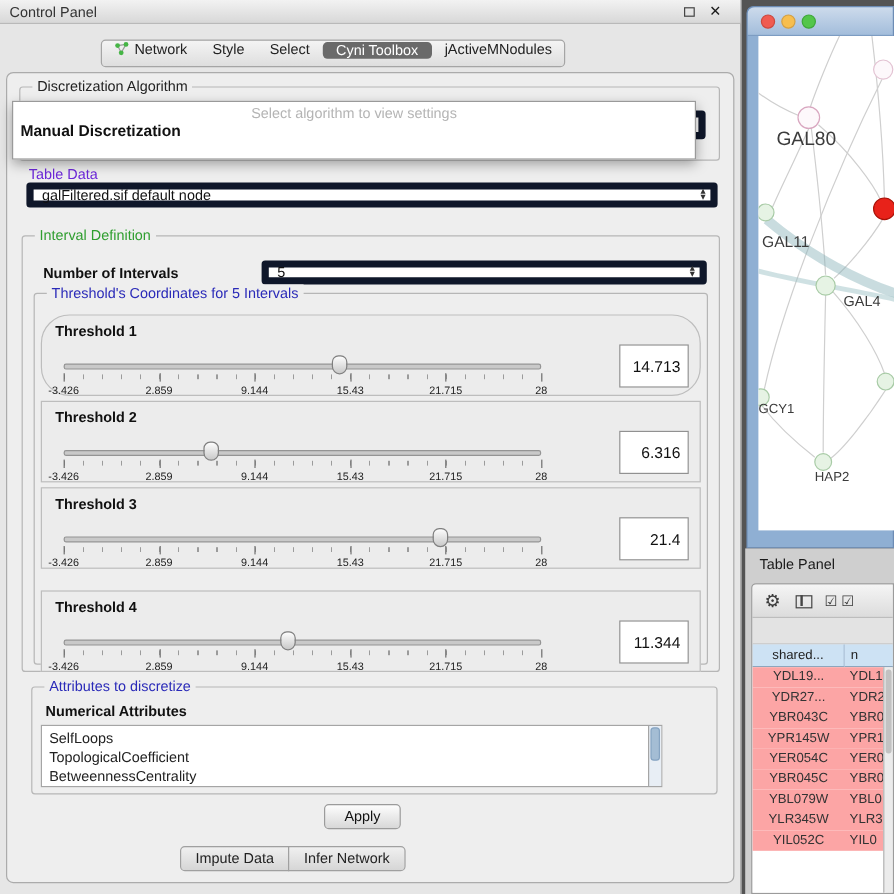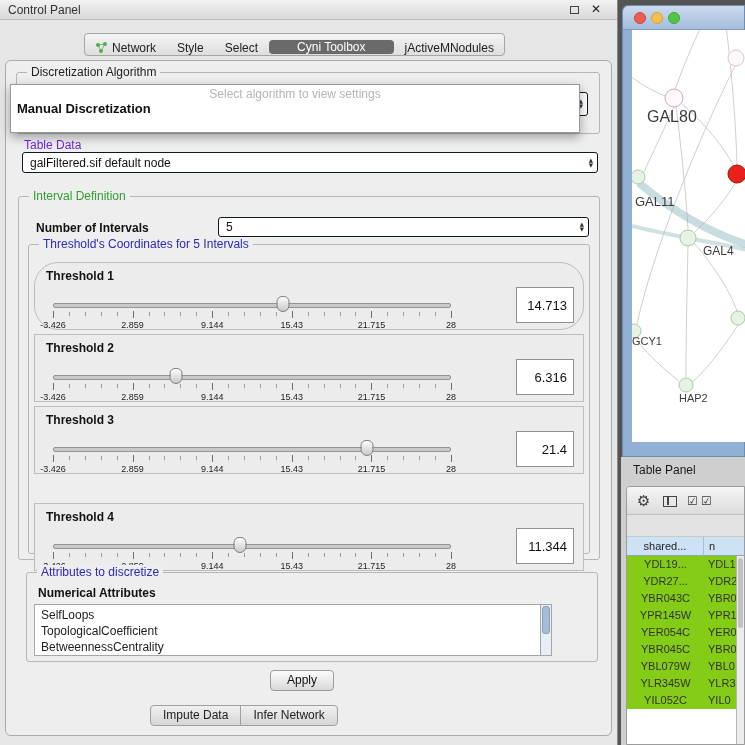--- a/index.html
+++ b/index.html
@@ -12,37 +12,37 @@
   #control-panel { position:absolute; left:0; top:0; width:618px; height:745px;
                    background:#e6e6e6; border-right:1px solid #8a8a8a; }
   #cp-titlebar { position:absolute; left:0; top:0; width:100%; height:20px;
                  background:linear-gradient(#f2f2f2,#d8d8d8); border-bottom:1px solid #b9b9b9; }
   #cp-title { position:absolute; left:8px; top:3px; font-size:12px; color:#333; }
   .float-ic { position:absolute; right:38px; top:6px; width:9px; height:8px; border:1.5px solid #444; }
   .close-ic { position:absolute; right:16px; top:2px; font-family:"DejaVu Sans",sans-serif;
               font-size:12px; font-weight:bold; color:#1a1a1a; cursor:default; }
 
   
-  #top-tabs { position:absolute; left:84px; top:33px; height:23px; display:flex; align-items:flex-end;
+  #top-tabs { position:absolute; left:84px; top:33px; height:23px; display:flex; align-items:flex-start;
               border:1px solid #a5a5a5; border-radius:4px; background:linear-gradient(#f4f4f4,#dedede); }
   .ttab { display:flex; align-items:center; gap:4px; padding:0 10px; font-size:12px; color:#222; }
   .tsep { width:1px; background:#b0b0b0; margin:3px 0; }
-  .ttab.sel { background:#6a6a6a; color:#fff; border-radius:4px; margin:1px; padding:0 28px; }
+  .ttab.sel { background:#6a6a6a; color:#fff; border-radius:4px; margin:1px; padding:0 11px; }
 
   
   #outer-panel { position:absolute; left:5px; top:60px; width:607px; height:676px;
                  background:#eeeeee; border:1px solid #ababab; border-radius:6px; }
 
   .group { position:absolute; border:1px solid #b6b6b6; border-radius:3px; }
   .legend { position:absolute; top:-8px; left:10px; background:#eeeeee; padding:0 4px;
             font-size:12px; line-height:15px; white-space:nowrap; }
   .legend.green { color:#2f9e2f; }
   .legend.blue  { color:#2a2ab8; }
 
-  .combo { position:absolute; background:#fff; border:1px solid #0f172a; border-radius:3px;
+  .combo { position:absolute; background:#fff; border:6px solid #0f172a; border-radius:3px;
            font-size:12px; color:#111; }
   .combo .cval { position:absolute; left:7px; top:50%; transform:translateY(-50%); white-space:nowrap; }
   .stepper { position:absolute; right:4px; top:50%; transform:translateY(-50%);
              display:flex; flex-direction:column; align-items:center; line-height:5px;
              font-size:5.5px; color:#333; font-family:"DejaVu Sans",sans-serif; }
 
   
   #algo-popup { position:absolute; left:10px; top:84px; width:570px; height:49px; background:#fff;
                 border:1px solid #9a9a9a; box-shadow:0 4px 10px rgba(0,0,0,.35); z-index:50; }
   #popup-hint { position:absolute; left:0; top:2px; width:100%; text-align:center;
@@ -109,21 +109,21 @@
   #tp-toolbar { position:absolute; left:0; top:0; width:100%; height:28px;
                 background:linear-gradient(#f5f5f5,#dcdcdc); border-bottom:1px solid #bdbdbd; }
   .tpicon { position:absolute; font-family:"DejaVu Sans",sans-serif; color:#3a3a3a; }
   #col-icon { position:absolute; left:36px; top:9px; width:14px; height:11px; border:1.5px solid #444; }
   #col-icon::after { content:""; position:absolute; left:3px; top:-1px; width:1.5px; height:9px; background:#444; }
   #tp-substrip { position:absolute; left:0; top:28px; width:100%; height:22px; background:#e3e3e3;
                  border-bottom:1px solid #c9c9c9; }
   .tph { position:absolute; top:50px; height:19px; background:#cde2f4; border-right:1px solid #a6bdd4;
          border-bottom:1px solid #8ea6bd; font-size:11px; line-height:18px; color:#222; overflow:hidden; }
   #tp-body { position:absolute; left:0; top:69px; width:111px; height:190px; background:#fff; }
-  .tprow { position:absolute; left:0; width:111px; height:17px; background:#84cc16; }
+  .tprow { position:absolute; left:0; width:111px; height:17px; background:#fca5a5; }
   .tpc1 { position:absolute; left:0; top:0; width:77px; height:17px; text-align:center;
           font-size:11px; line-height:17px; color:#333; overflow:hidden; }
   .tpc2 { position:absolute; left:77px; top:0; width:34px; height:17px; text-align:left;
           padding-left:4px; font-size:11px; line-height:17px; color:#333; overflow:hidden; }
   #tp-scroll { position:absolute; right:0; top:69px; width:8px; height:190px; background:#ececec;
                border-left:1px solid #b5b5b5; }
   #tp-thumb { position:absolute; left:1px; top:2px; width:5px; height:70px; background:#c2c2c2;
               border-radius:3px; }
 </style>
 </head>
@@ -257,21 +257,21 @@
       <span class="tlabel" style="left:20%">2.859</span>
       <span class="tlabel" style="left:40%">9.144</span>
       <span class="tlabel" style="left:60%">15.43</span>
       <span class="tlabel" style="left:80%">21.715</span>
       <span class="tlabel" style="left:100%">28</span>
       <div class="thumb" style="left: 79%;"></div>
     </div>
     <input class="valbox" readonly="" value="21.4" style="">
   </div>
 
-  <div class="thrpanel" style="top:503px;padding-left:25px;">
+  <div class="thrpanel" style="top:492px;padding-left:25px;">
     <div class="thrlabel">Threshold 4</div>
     <div class="slider">
       <div class="track"></div>
       <div class="minors"></div>
       <div class="mtick" style="left:0%"></div>
         <div class="mtick" style="left:20%"></div>
         <div class="mtick" style="left:40%"></div>
         <div class="mtick" style="left:60%"></div>
         <div class="mtick" style="left:80%"></div>
         <div class="mtick" style="left:100%"></div>

